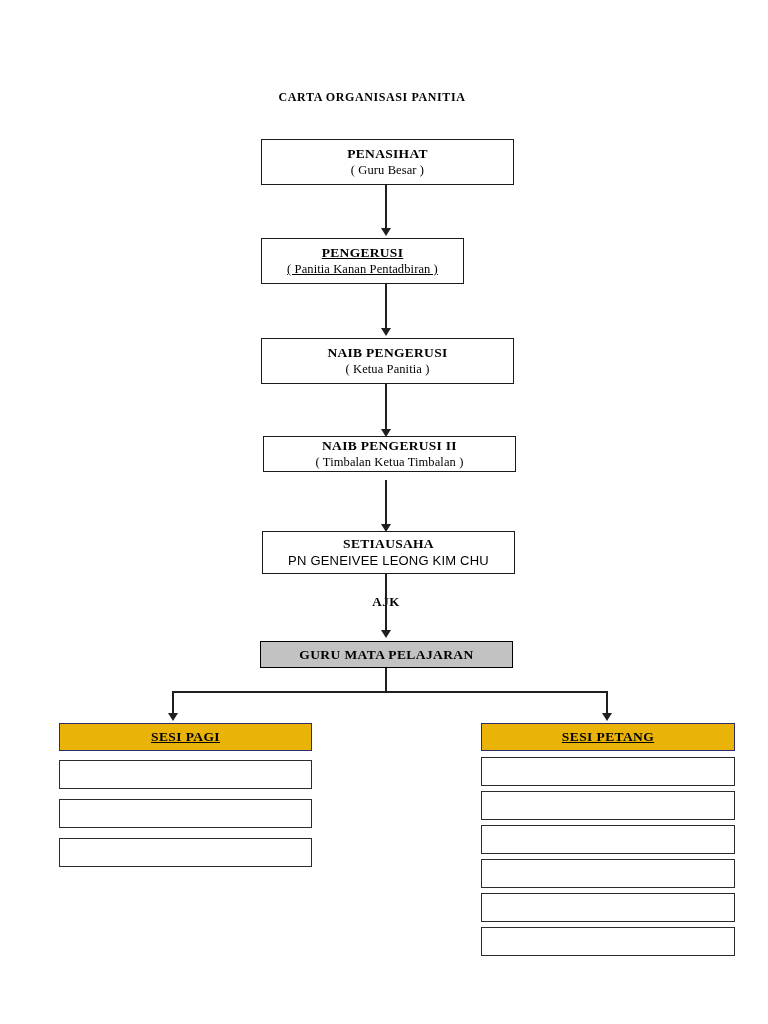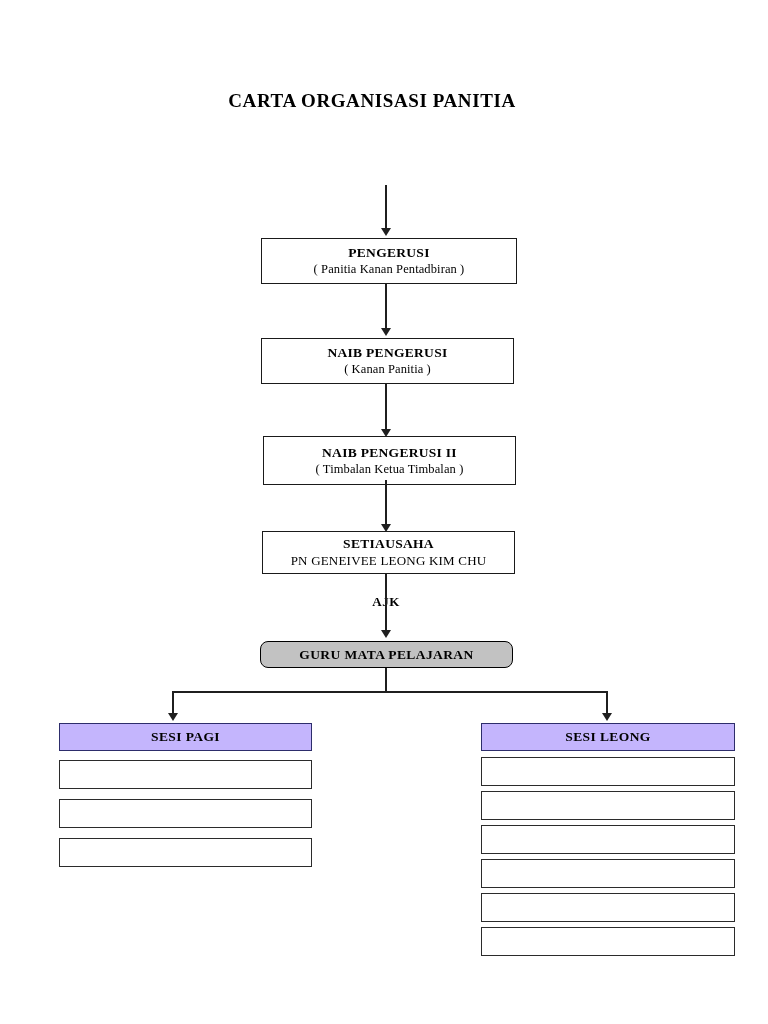--- a/index.html
+++ b/index.html
@@ -26,21 +26,21 @@
 
   
   .chart-title {
     position: absolute;
     left: 0;
     top: 90px;
     width: 744px;
     text-align: center;
     font-family: "Liberation Serif", serif;
     font-weight: bold;
-    font-size: 19px;
+    font-size: 12px;
     letter-spacing: 0.6px;
     white-space: nowrap;
   }
 
   
   .node-box {
     position: absolute;
     box-sizing: border-box;
     border: 1.5px solid #1a1a1a;
     background: #ffffff;
@@ -60,33 +60,34 @@
   }
   .node-sub {
     font-family: "Liberation Serif", serif;
     font-weight: normal;
     font-size: 12.5px;
     letter-spacing: 0.1px;
     white-space: nowrap;
     margin-top: 1px;
   }
   .node-sub.sans {
-    font-family: Liberation Serif, serif;
+    font-family: Liberation Sans, sans-serif;
     font-size: 13px;
     letter-spacing: 0.2px;
   }
 
   
   .node-box.gray {
     background: #c2c2c2;
     border: 1.5px solid #000000;
   }
   .node-box.purple {
-    background: #c4b5fd;
+    background: #eab308;
     border: 1.5px solid #2d2d6b;
+    text-decoration: underline;
   }
   .node-box.purple .node-title,
   .node-box.gray .node-title {
     font-size: 13.5px;
     letter-spacing: 0.4px;
   }
 
   
   .slot-box {
     position: absolute;
@@ -125,78 +126,82 @@
     text-align: center;
   }
 </style>
 </head>
 <body>
 
 <div id="chart-root">
 
   <div class="chart-title">CARTA ORGANISASI PANITIA</div>
 
+  <div class="node-box" style="left:261px; top:139px; width:253px; height:46px;">
+    <div class="node-title">PENASIHAT</div>
+    <div class="node-sub">( Guru Besar )</div>
+  </div>
 
   <div class="conn-v" style="left:385px; top:185px; height:45px;"></div>
   <div class="arrow-head" style="left:381px; top:228px;"></div>
 
-  <div class="node-box" style="left:261px; top:238px; width:256px; height:46px;">
+  <div class="node-box" style="left:261px; top:238px; width:203px; height:46px;text-decoration:underline;">
     <div class="node-title">PENGERUSI</div>
     <div class="node-sub">( Panitia Kanan Pentadbiran )</div>
   </div>
 
   <div class="conn-v" style="left:385px; top:284px; height:46px;"></div>
   <div class="arrow-head" style="left:381px; top:328px;"></div>
 
   <div class="node-box" style="left:261px; top:338px; width:253px; height:46px;justify-content:center;">
     <div class="node-title">NAIB PENGERUSI</div>
-    <div class="node-sub">( Kanan Panitia )</div>
+    <div class="node-sub">( Ketua Panitia )</div>
   </div>
 
   <div class="conn-v" style="left:385px; top:384px; height:50px;"></div>
   <div class="arrow-head" style="left:381px; top:429px;"></div>
 
-  <div class="node-box" style="left:263px; top:436px; width:253px; height:49px;">
+  <div class="node-box" style="left:263px; top:436px; width:253px; height:36px;">
     <div class="node-title">NAIB PENGERUSI II</div>
     <div class="node-sub">( Timbalan Ketua Timbalan )</div>
   </div>
 
   <div class="conn-v" style="left:385px; top:480px; height:46px;"></div>
   <div class="arrow-head" style="left:381px; top:524px;"></div>
 
   <div class="node-box" style="left:262px; top:531px; width:253px; height:43px;">
     <div class="node-title">SETIAUSAHA</div>
     <div class="node-sub sans">PN GENEIVEE LEONG KIM CHU</div>
   </div>
 
   <div class="ajk-label" style="left:345px; top:594px; width:82px;">AJK</div>
   <div class="conn-v" style="left:385px; top:574px; height:58px;"></div>
   <div class="arrow-head" style="left:381px; top:630px;"></div>
 
-  <div class="node-box gray" style="left:260px; top:641px; width:253px; height:27px;border-radius:8px;">
+  <div class="node-box gray" style="left:260px; top:641px; width:253px; height:27px;">
     <div class="node-title">GURU MATA PELAJARAN</div>
   </div>
 
   <div class="conn-v" style="left:385px; top:668px; height:24px;"></div>
   <div class="conn-h" style="left:172px; top:691px; width:436px;"></div>
   <div class="conn-v" style="left:172px; top:691px; height:24px;"></div>
   <div class="arrow-head" style="left:168px; top:713px;"></div>
   <div class="conn-v" style="left:606px; top:691px; height:24px;"></div>
   <div class="arrow-head" style="left:602px; top:713px;"></div>
 
   <div class="node-box purple" style="left:59px; top:723px; width:253px; height:28px;">
     <div class="node-title">SESI PAGI</div>
   </div>
 
   <div class="slot-box" style="left:59px; top:760px; width:253px; height:29px;"></div>
   <div class="slot-box" style="left:59px; top:799px; width:253px; height:29px;"></div>
   <div class="slot-box" style="left:59px; top:838px; width:253px; height:29px;"></div>
 
   <div class="node-box purple" style="left:481px; top:723px; width:254px; height:28px;">
-    <div class="node-title">SESI LEONG</div>
+    <div class="node-title">SESI PETANG</div>
   </div>
 
   <div class="slot-box" style="left:481px; top:757px; width:254px; height:29px;"></div>
   <div class="slot-box" style="left:481px; top:791px; width:254px; height:29px;"></div>
   <div class="slot-box" style="left:481px; top:825px; width:254px; height:29px;"></div>
   <div class="slot-box" style="left:481px; top:859px; width:254px; height:29px;"></div>
   <div class="slot-box" style="left:481px; top:893px; width:254px; height:29px;"></div>
   <div class="slot-box" style="left:481px; top:927px; width:254px; height:29px;"></div>
 
 </div>

